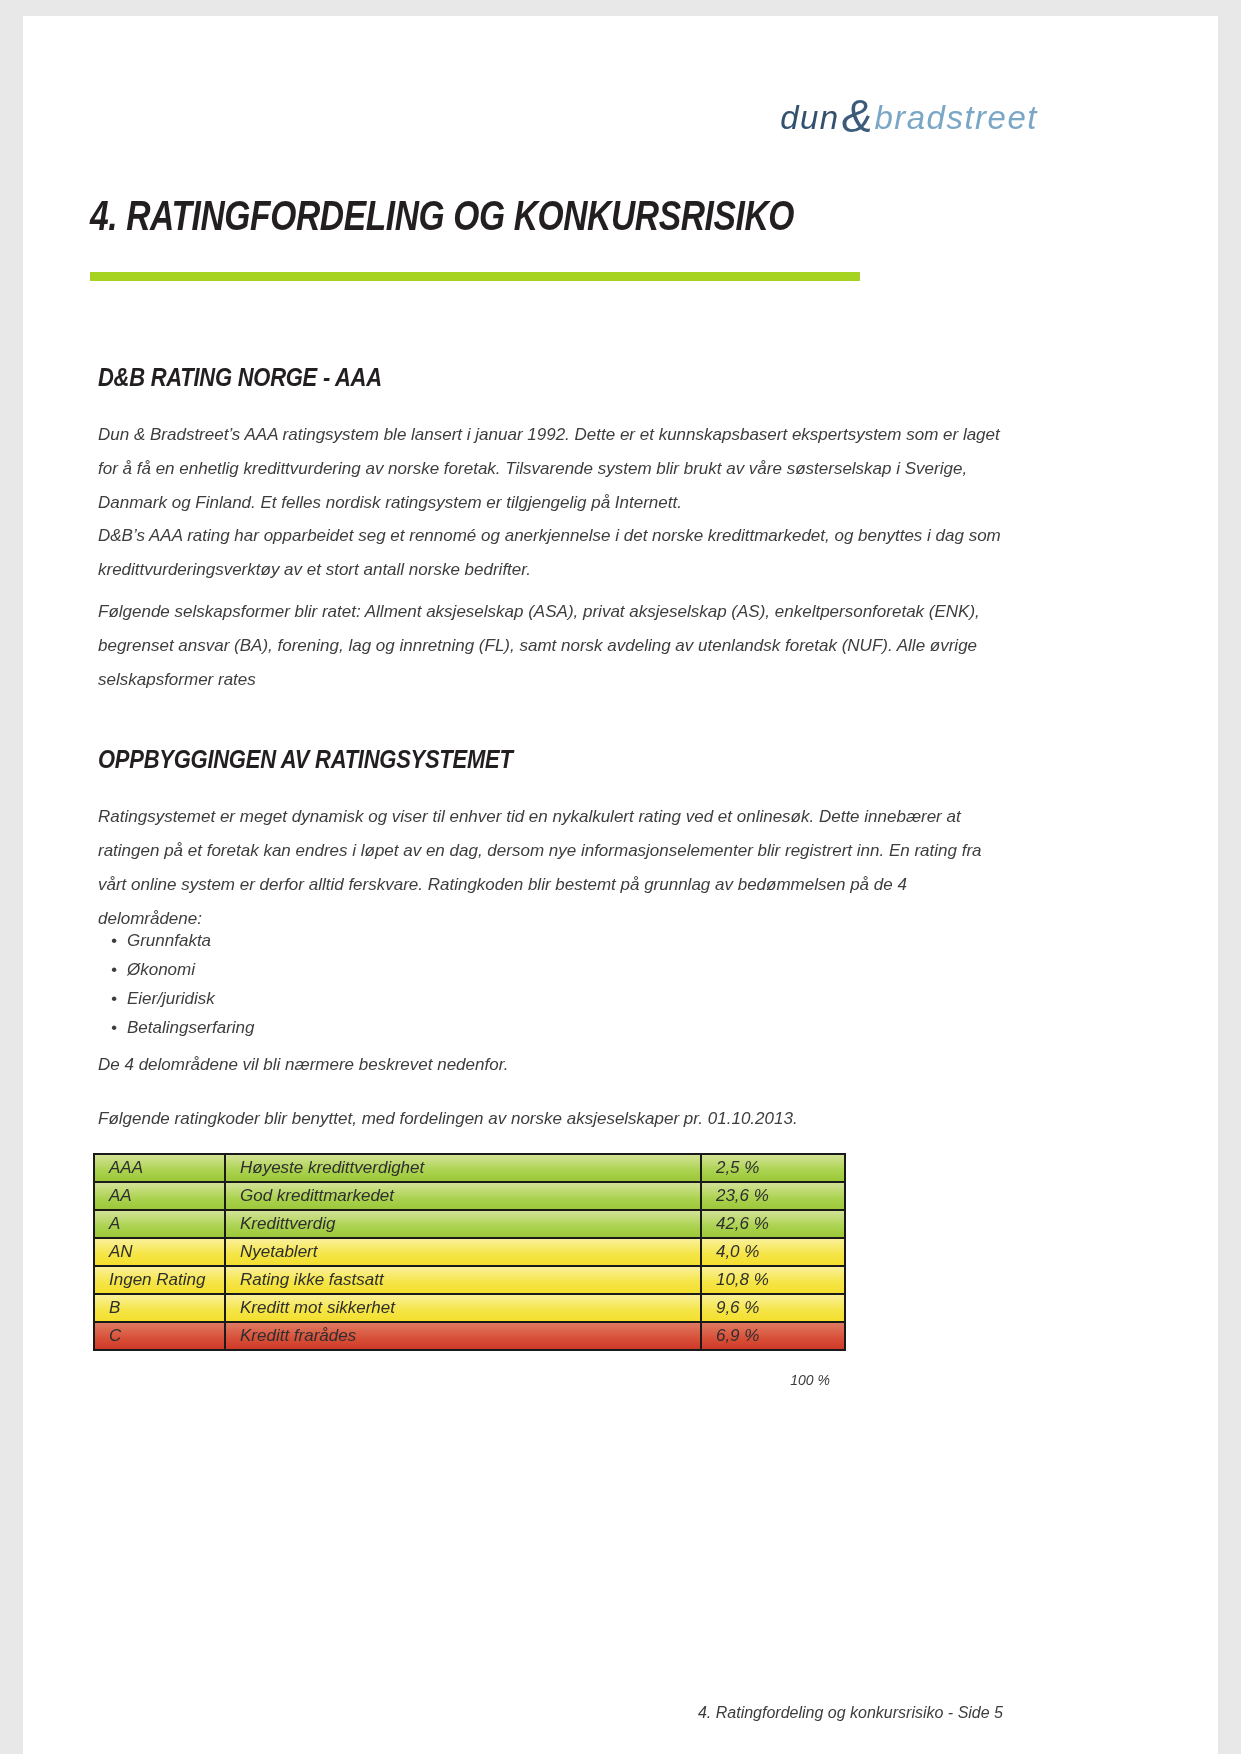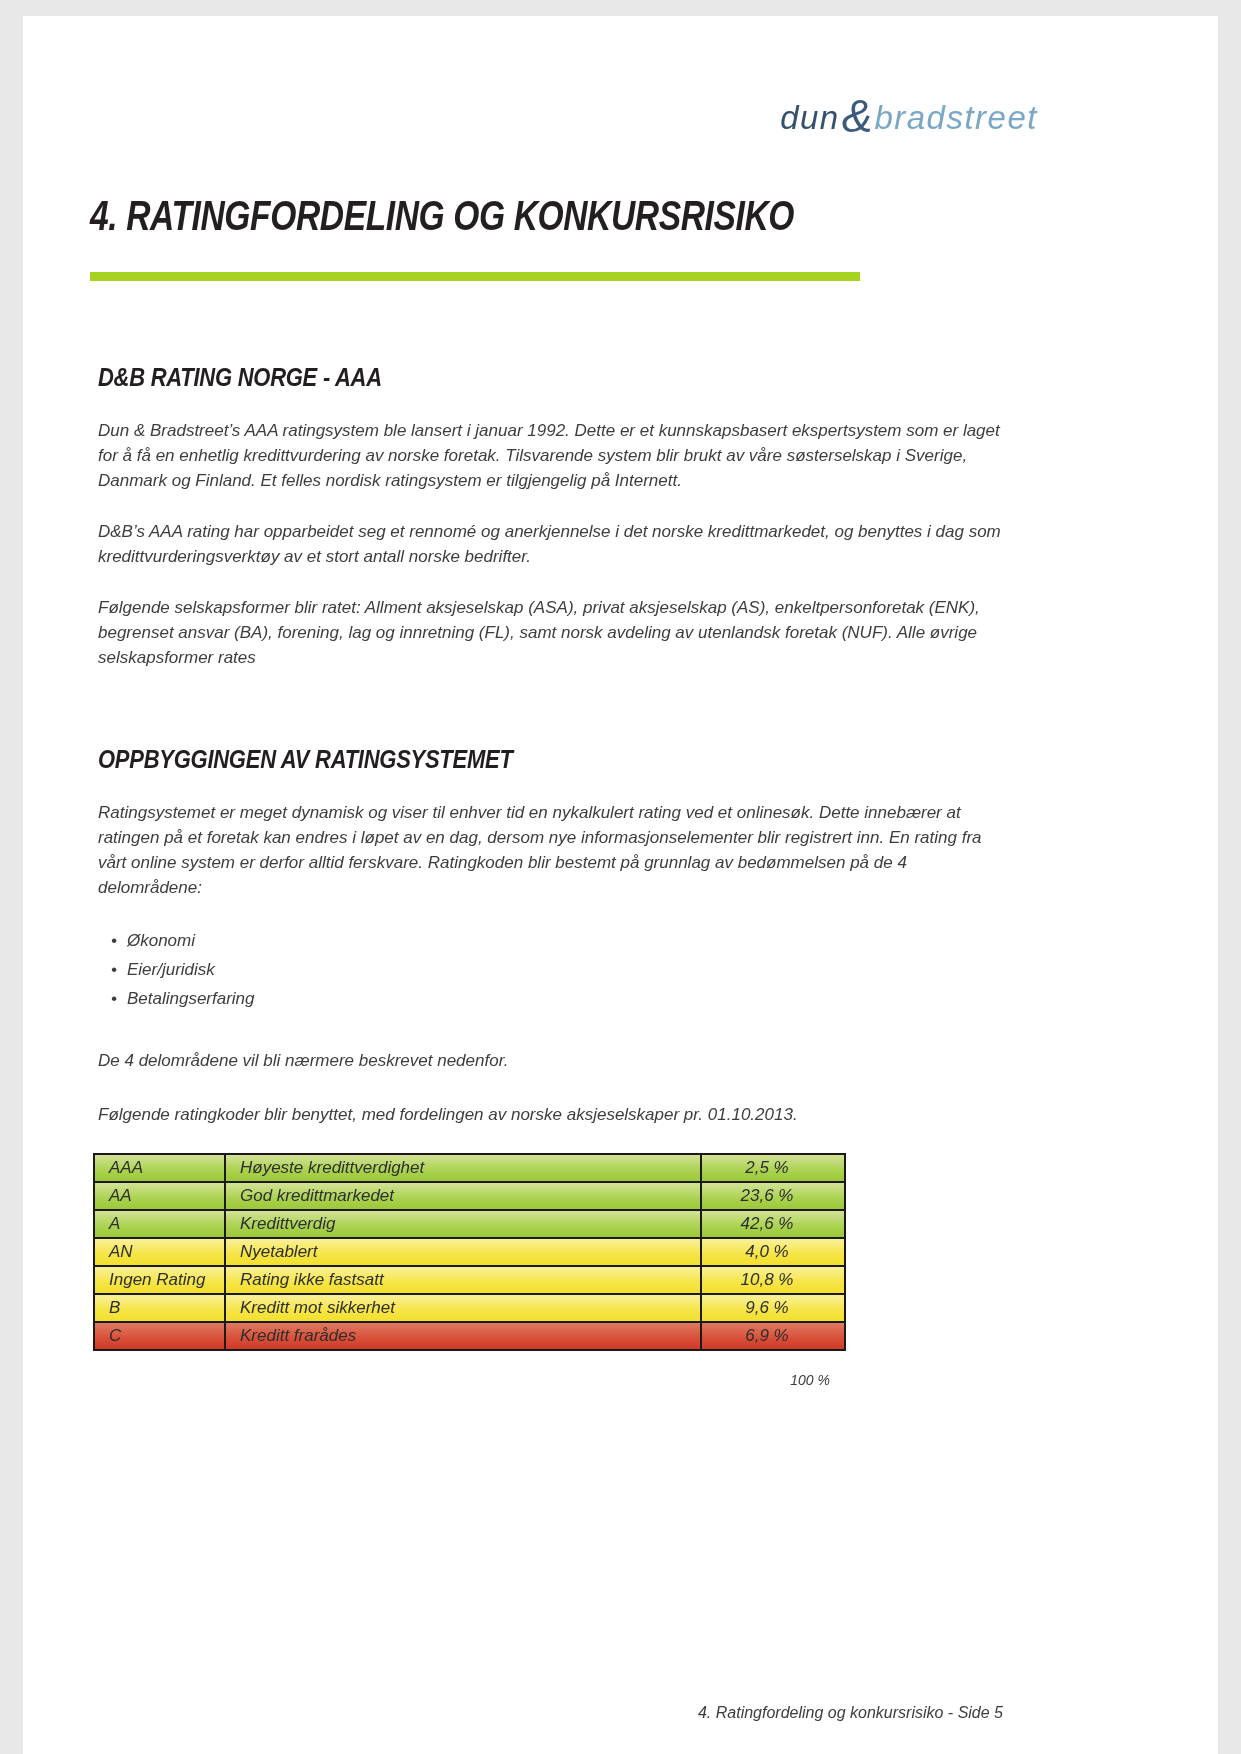--- a/index.html
+++ b/index.html
@@ -36,21 +36,21 @@
   
   .sec-heading{
     position:absolute;left:75px;
     font-size:25px;font-weight:700;color:#231f20;
     letter-spacing:-0.3px;white-space:nowrap;
     transform:scaleX(0.88);transform-origin:left center;
   }
   
   .para{
     position:absolute;left:75px;width:915px;
-    font-size:17px;line-height:25px;color:#3d3d3d;
+    font-size:17px;line-height:34px;color:#3d3d3d;
   }
   
   .bullets{position:absolute;left:88px;width:880px;}
   .bullet-item{
     font-size:17px;line-height:29px;color:#3d3d3d;
     display:flex;align-items:baseline;
   }
   .bullet-item::before{
     content:"\2022";
     font-size:17px;margin-right:10px;color:#3d3d3d;
@@ -62,21 +62,21 @@
     font-size:17px;color:#2e2e2e;
     border:2px solid #1a1a1a;
   }
   .rating-table td{
     border:2px solid #1a1a1a;
     height:26px;padding:0 14px;
     vertical-align:middle;
   }
   .rating-table td.code{width:113px;}
   .rating-table td.desc{width:522px;}
-  .rating-table td.pct{width:118px;text-align:center;padding-right:26px;}
+  .rating-table td.pct{width:118px;text-align:left;padding-right:26px;}
   tr.level-green td{background:linear-gradient(180deg,#d3e297 0%,#abd24f 60%,#9cc839 100%);}
   tr.level-yellow td{background:linear-gradient(180deg,#faf09a 0%,#f5e545 60%,#f3df2e 100%);}
   tr.level-red td{background:linear-gradient(180deg,#e07a62 0%,#d84f38 60%,#cf3a28 100%);}
   .table-total{
     position:absolute;left:70px;top:1356px;width:737px;
     text-align:right;font-size:14px;color:#3d3d3d;padding-right:16px;
   }
   
   .footer{
     position:absolute;left:75px;top:1688px;width:905px;
@@ -99,20 +99,23 @@
 
   <div class="sec-heading" style="top:347px;">D&amp;B RATING NORGE - AAA</div>
   <div class="para" style="top:402px;">Dun &amp; Bradstreet’s AAA ratingsystem ble lansert i januar 1992. Dette er et kunnskapsbasert ekspertsystem som er laget for å få en enhetlig kredittvurdering av norske foretak. Tilsvarende system blir brukt av våre søsterselskap i Sverige, Danmark og Finland. Et felles nordisk ratingsystem er tilgjengelig på Internett.</div>
   <div class="para" style="top:579px;">Følgende selskapsformer blir ratet: Allment aksjeselskap (ASA), privat aksjeselskap (AS), enkeltpersonforetak (ENK), begrenset ansvar (BA), forening, lag og innretning (FL), samt norsk avdeling av utenlandsk foretak (NUF). Alle øvrige selskapsformer rates</div>
   <div class="para" style="top:503px;">D&amp;B’s AAA rating har opparbeidet seg et rennomé og anerkjennelse i det norske kredittmarkedet, og benyttes i dag som kredittvurderingsverktøy av et stort antall norske bedrifter.</div>
 
   <div class="sec-heading" style="top:729px;">OPPBYGGINGEN AV RATINGSYSTEMET</div>
   <div class="para" style="top:784px;">Ratingsystemet er meget dynamisk og viser til enhver tid en nykalkulert rating ved et onlinesøk. Dette innebærer at ratingen på et foretak kan endres i løpet av en dag, dersom nye informasjonselementer blir registrert inn. En rating fra vårt online system er derfor alltid ferskvare. Ratingkoden blir bestemt på grunnlag av bedømmelsen på de 4 delområdene:</div>
 
   <div class="bullets" style="top:910px;">
+    <div class="bullet-item">
+        <span>Grunnfakta</span>
+      </div>
     <div class="bullet-item">
         <span>Økonomi</span>
       </div>
     <div class="bullet-item">
         <span>Eier/juridisk</span>
       </div>
     <div class="bullet-item">
         <span>Betalingserfaring</span>
       </div>
   </div>

